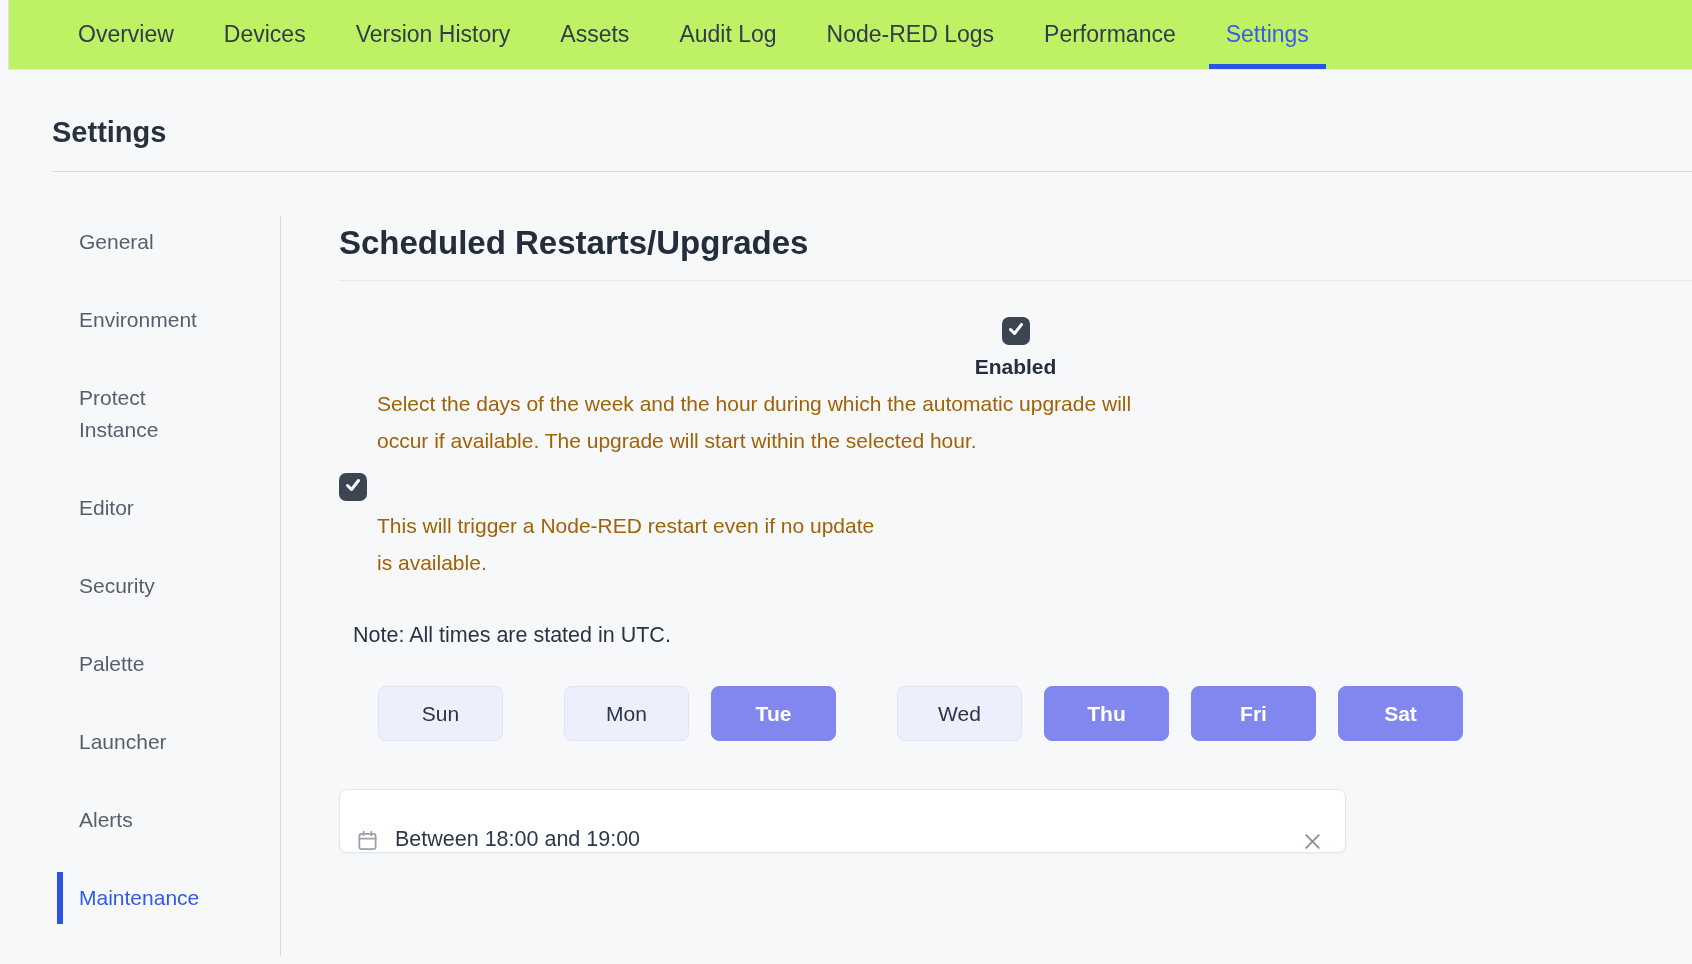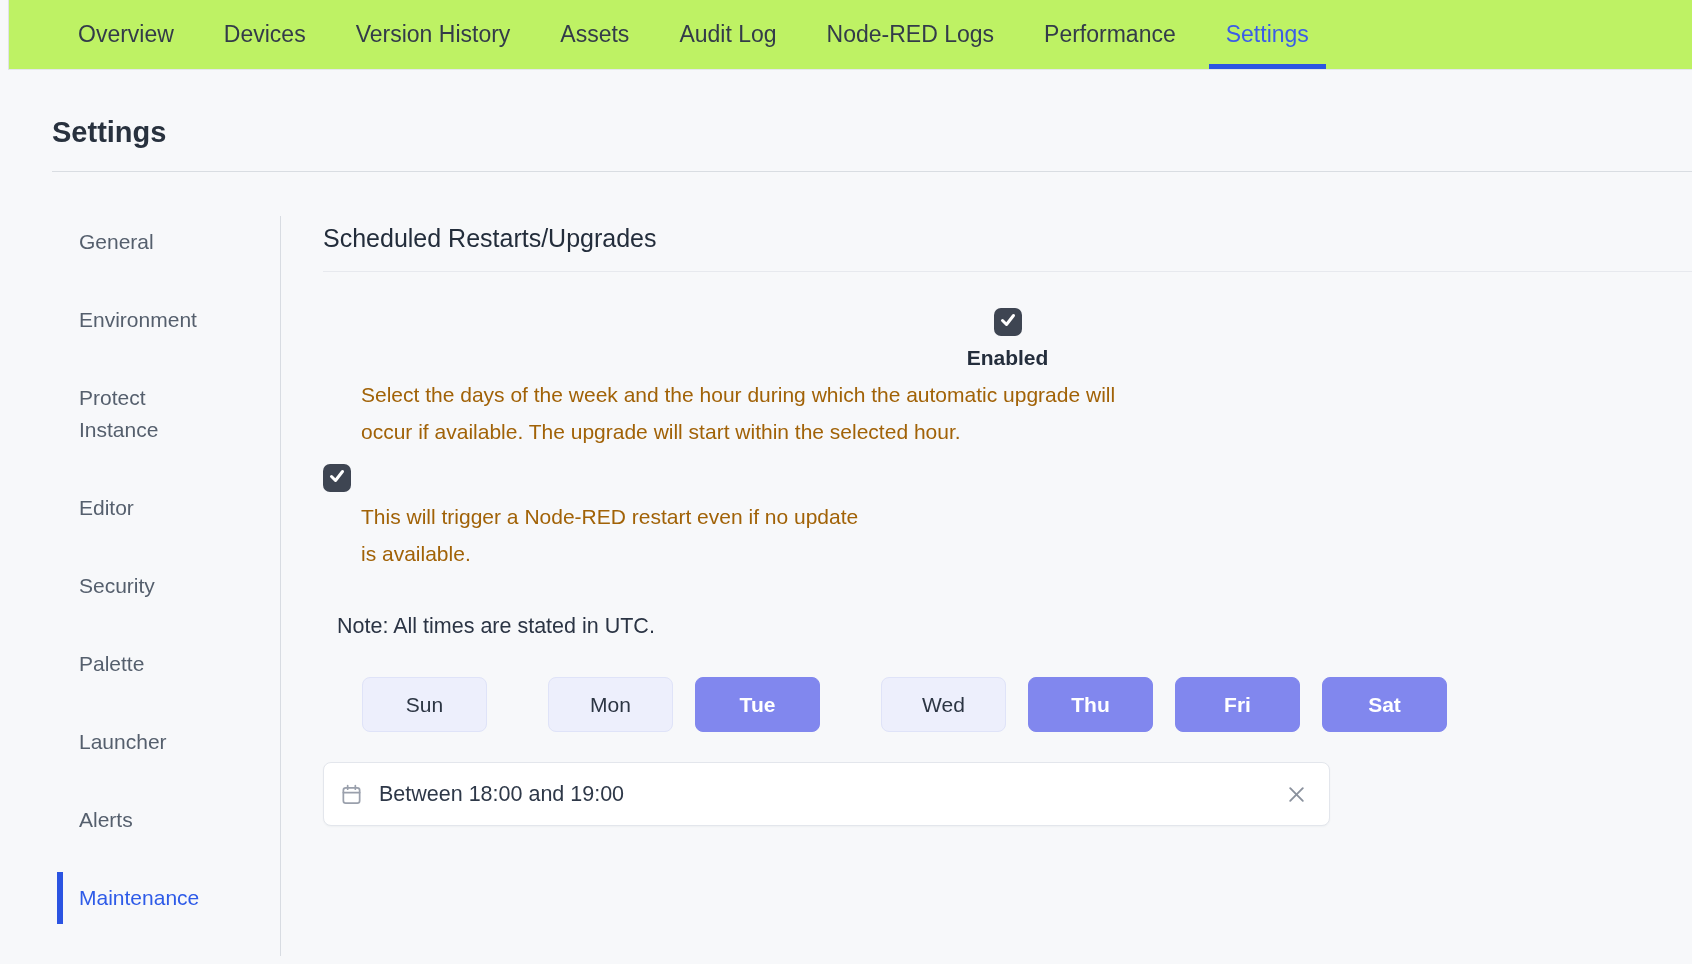--- a/index.html
+++ b/index.html
@@ -46,20 +46,21 @@
     border-bottom:1px solid #d9dde2;
     margin:22px 0 0 52px;
   }
 
   
   .body-row {
     display:flex;
     padding-left:52px;
     margin-top:44px;
     height:740px;
+    gap:16px;
   }
   .sidebar {
     width:229px;
     border-right:1px solid #d8dce2;
     flex:none;
   }
   .side-item {
     margin:0 0 26px 5px;
     border-left:6px solid transparent;
     padding:10px 0 10px 16px;
@@ -71,22 +72,22 @@
   .side-item .side-label { display:inline-block; max-width:132px; }
   .side-item.active { color:#2e5be8; border-left-color:#2b54e2; }
 
   .main {
     flex:1;
     margin-left:42px;
     padding-right:0;
   }
   .section-heading {
     margin:8px 0 0 0;
-    font-size:25px;
-    font-weight:400;
+    font-size:33px;
+    font-weight:700;
     color:#232d3b;
   }
   .heading-rule { border-bottom:1px solid #e7e9ee; margin-top:18px; }
 
   
   .check-row { display:flex; align-items:center; gap:10px; }
   .check-row.first { margin-top:36px;flex-direction:column; }
   .check-row.second { margin-top:14px; }
   .checkbox {
     width:28px; height:28px; flex:none;
@@ -115,27 +116,27 @@
     border-radius:8px;
     display:flex; align-items:center; justify-content:center;
     font-size:21px;
     cursor:pointer;
   }
   .day.off { background:#edeffc; border:1px solid #dfe3f8; color:#2c3543;margin-left:39px; }
   .day.on  { background:#8187ee; border:1px solid #8187ee; color:#ffffff; font-weight:700; }
 
   
   .time-input {
-    margin-top:30px;
+    margin-top:48px;
     width:1007px; height:64px;
     background:#ffffff;
     border:1px solid #e3e6ec;
     border-radius:8px;
     box-shadow:0 1px 2px rgba(30,40,60,0.04);
-    display:flex; align-items:center;
+    display:flex; align-items:flex-end;
     padding:0 22px 0 16px;
     gap:16px;
     font-size:21.5px;
     color:#2e3848;
     cursor:pointer;
   }
   .time-input .spacer { flex:1; }
   .icon-btn { display:flex; align-items:center; justify-content:center; cursor:pointer; }
 </style>
 </head>

